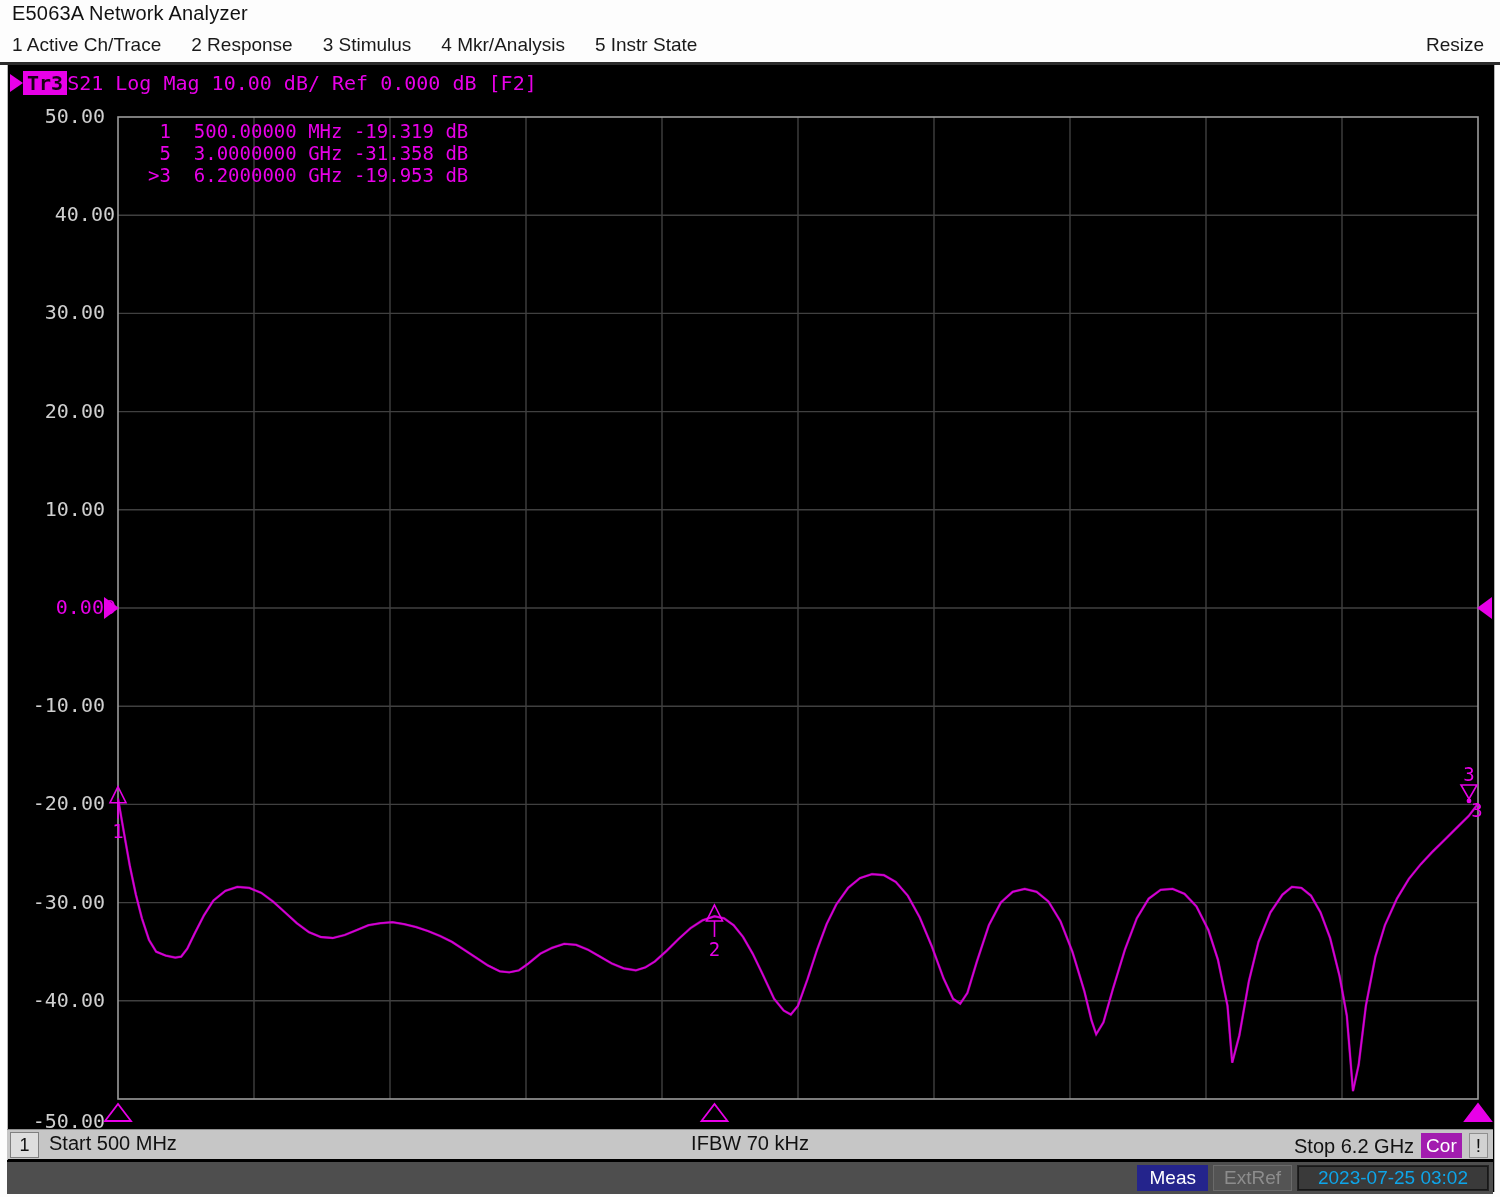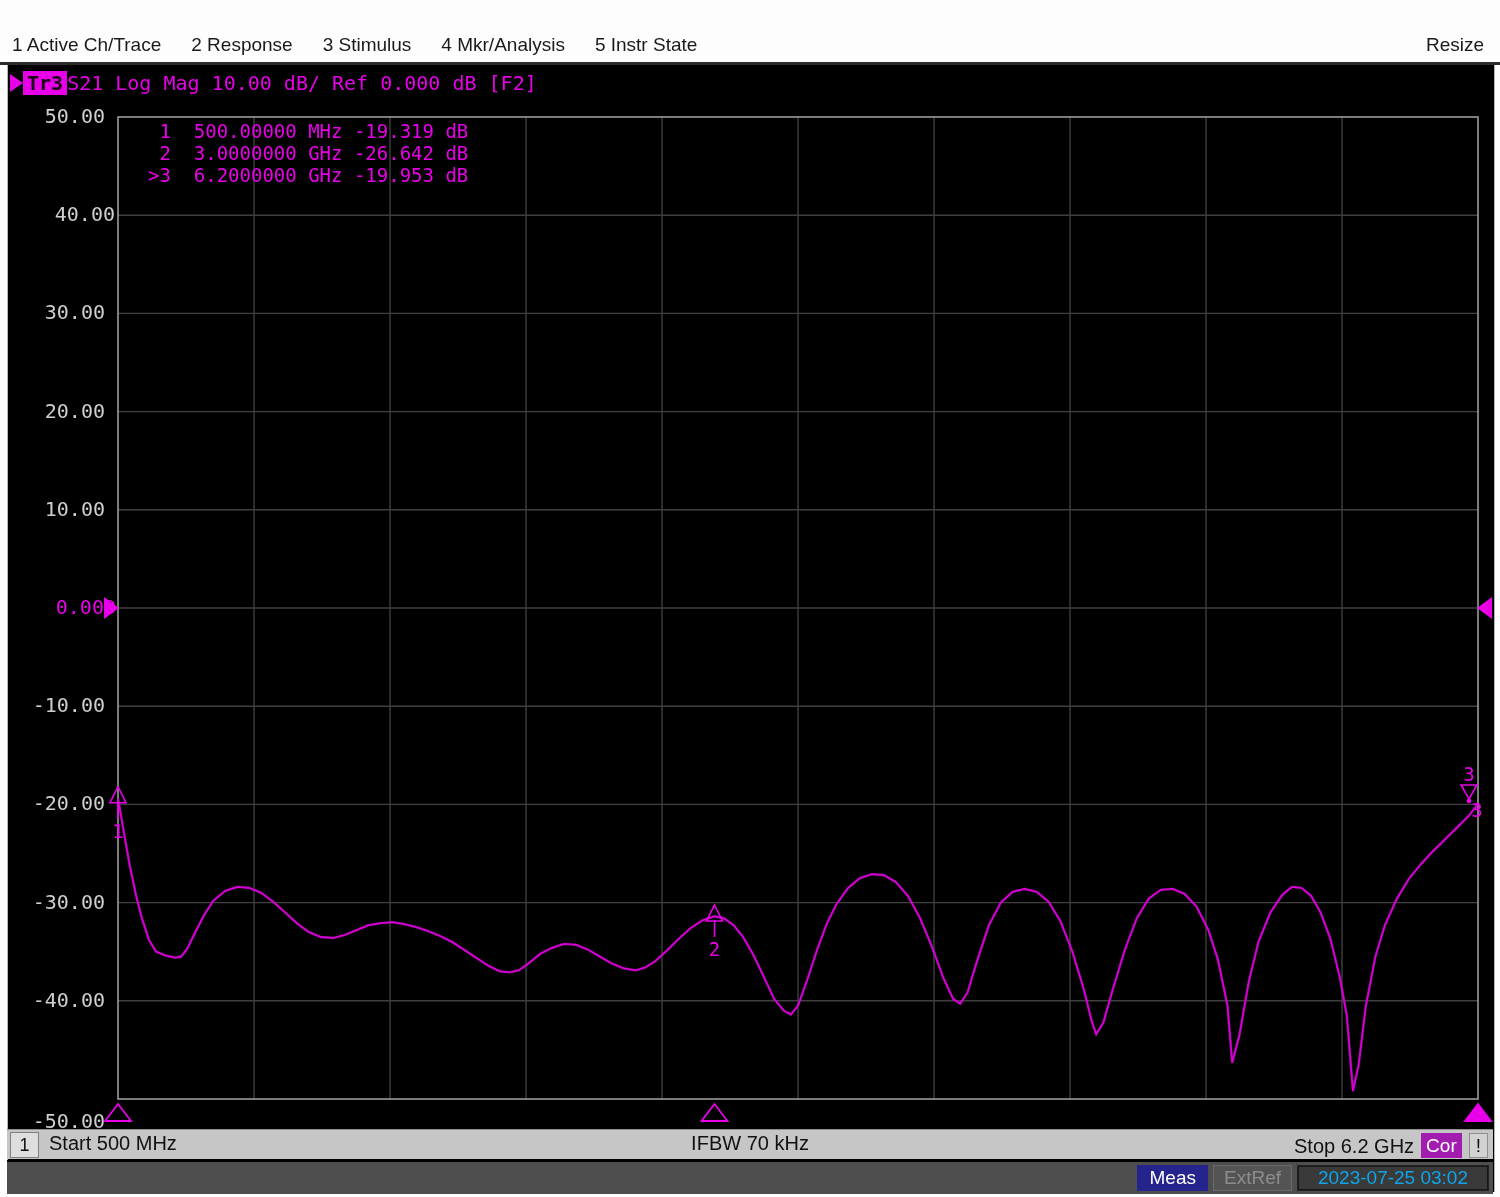--- a/index.html
+++ b/index.html
@@ -52,40 +52,43 @@
   #extref-box{background:#545454;color:#8d8d8d;padding:0 10px;height:24px;line-height:24px;
               border:1px solid #6a6a6a;}
   #clock-box{background:#3a3a3a;color:#0ea5e9;padding:0 20px;height:24px;line-height:24px;
              border:1px solid #232323;box-shadow:inset 0 0 0 1px #171717;}
 </style>
 </head>
 <body>
 
 <div id="window">
 
+  <div id="titlebar">
+    <span id="title">E5063A Network Analyzer</span>
+  </div>
 
   <div id="menubar">
     <div id="menu-items">
         <span class="menu-item">1 Active Ch/Trace</span>
         <span class="menu-item">2 Response</span>
         <span class="menu-item">3 Stimulus</span>
         <span class="menu-item">4 Mkr/Analysis</span>
         <span class="menu-item">5 Instr State</span>
       </div>
     <span id="resize-btn">Resize</span>
   </div>
   <div id="menusep"></div>
 
   <div id="screen">
     <div id="trace-header">
       <span id="trace-arrow"></span>
       <span id="trace-badge">Tr3</span>
       <span id="trace-settings">S21 Log Mag 10.00 dB/ Ref 0.000 dB [F2]</span>
     </div>
-    <div id="marker-readout"><div> 1  500.00000 MHz -19.319 dB</div><div> 2  3.0000000 GHz -26.642 dB</div><div>&gt;3  6.2000000 GHz -19.953 dB</div></div>
+    <div id="marker-readout"><div> 1  500.00000 MHz -19.319 dB</div><div> 5  3.0000000 GHz -31.358 dB</div><div>&gt;3  6.2000000 GHz -19.953 dB</div></div>
     <div id="ylabels">
         <div class="ylabel" style="left: 1px; top: 39px;">50.00</div>
         <div class="ylabel" style="left: 11px; top: 137.2px;">40.00</div>
         <div class="ylabel" style="left: 1px; top: 235.4px;">30.00</div>
         <div class="ylabel" style="left: 1px; top: 333.6px;">20.00</div>
         <div class="ylabel" style="left: 1px; top: 431.8px;">10.00</div>
         <div class="ylabel ref" style="left: 12px; top: 530px;">0.000</div>
         <div class="ylabel" style="left: 1px; top: 628.2px;">-10.00</div>
         <div class="ylabel" style="left: 1px; top: 726.4px;">-20.00</div>
         <div class="ylabel" style="left: 1px; top: 824.6px;">-30.00</div>

